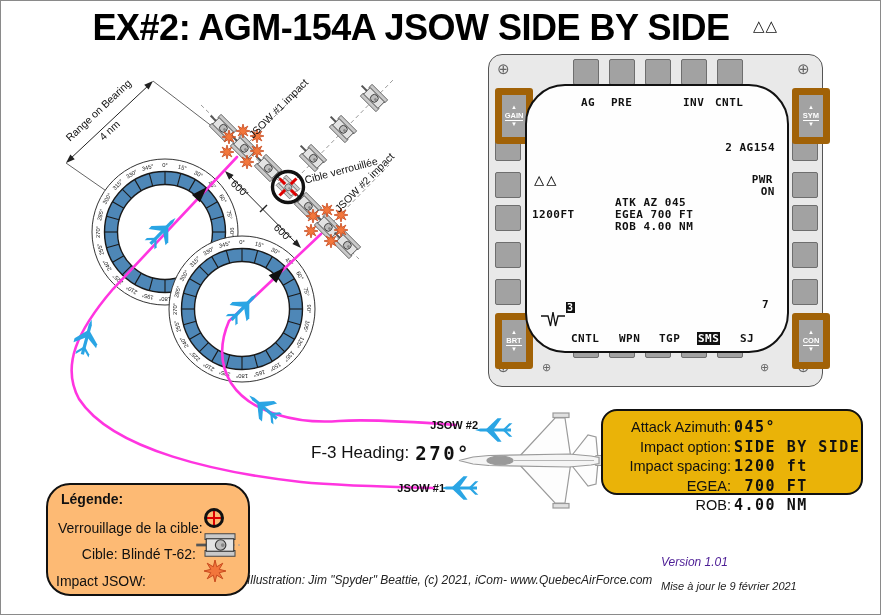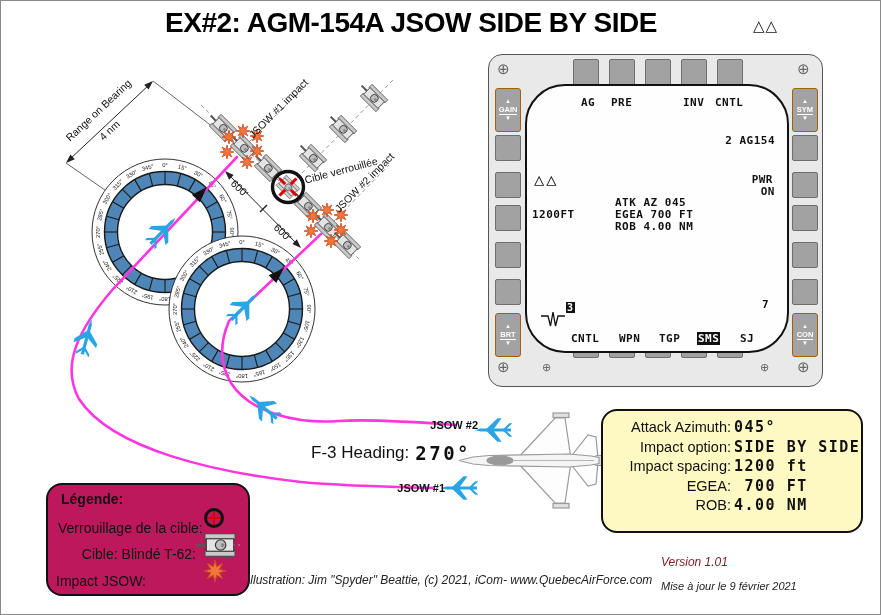--- a/index.html
+++ b/index.html
@@ -1,44 +1,44 @@
 <!DOCTYPE html>
 <html><head>
 <meta charset="utf-8">
 <style>
   html,body{margin:0;padding:0;background:#fff;font-family:"Liberation Sans",sans-serif;}
   .canvas{position:relative;width:879px;height:613px;border:1px solid #8a8a8a;background:#fff;overflow:hidden;}
-  .title{position:absolute;left:60px;top:6px;width:700px;text-align:center;font-size:28px;font-weight:bold;letter-spacing:-0.5px;color:#000;}
+  .title{position:absolute;left:60px;top:6px;width:700px;text-align:center;font-size:36px;font-weight:bold;letter-spacing:-0.5px;color:#000;}
   .title-marks{position:absolute;left:752px;top:16px;font-size:15px;color:#111;letter-spacing:1px;}
   svg text{font-family:"Liberation Sans",sans-serif;}
   
   .mfd{position:absolute;left:487px;top:53px;width:333px;height:331px;background:#e9e9e9;border:1.5px solid #555;border-radius:14px;}
   .screw{position:absolute;font-size:15px;color:#666;line-height:1;}
   .screw.small{font-size:11px;}
   .osb{position:absolute;width:24px;height:24px;background:#a2a2a2;border:1px solid #6e6e6e;border-radius:2px;}
-  .rocker{position:absolute;width:24px;height:42px;background:#a2a2a2;border:1px solid #a16207;border-radius:3px;display:flex;flex-direction:column;align-items:center;justify-content:center;color:#fff;}
+  .rocker{position:absolute;width:24px;height:42px;background:#a2a2a2;border:7px solid #a16207;border-radius:3px;display:flex;flex-direction:column;align-items:center;justify-content:center;color:#fff;}
   .rocker .arr{font-size:6px;line-height:1.1;}
   .rocker .lbl{font-size:7.5px;font-weight:bold;line-height:1.2;border-bottom:1px solid #fff;}
   .mfd-screen{position:absolute;left:36px;top:29px;width:260px;height:265px;background:#fefefe;border:2px solid #111;border-radius:40px;}
   .scr{position:absolute;font-family:"DejaVu Sans Mono",monospace;font-size:11px;font-weight:bold;letter-spacing:0.5px;color:#111;white-space:pre;}
   .scr.inv{background:#111;color:#fff;padding:0 1px;}
   .scr.marks{font-size:17px;font-weight:normal;letter-spacing:2px;}
   .scr.right{text-align:right;}
   
-  .infobox{position:absolute;left:600px;top:408px;width:262px;height:124px;background:#fef9c3;border:2px solid #111;border-radius:16px;padding:7px 8px 0 6px;box-sizing:border-box;}
+  .infobox{position:absolute;left:600px;top:408px;width:262px;height:86px;background:#eab308;border:2px solid #111;border-radius:16px;padding:7px 8px 0 6px;box-sizing:border-box;}
   .inforow{display:flex;align-items:baseline;line-height:19.5px;}
   .inforow .lab{width:122px;text-align:right;font-size:14.5px;color:#111;flex:none;}
   .inforow .val{font-family:"DejaVu Sans Mono",monospace;font-size:15px;font-weight:bold;letter-spacing:1.5px;color:#111;white-space:pre;margin-left:3px;}
-  .legend{position:absolute;left:45px;top:482px;width:204px;height:113px;background:#be185d;border:2.5px solid #111;border-radius:16px;box-sizing:border-box;}
+  .legend{position:absolute;left:45px;top:482px;width:204px;height:113px;background:#fdba74;border:2.5px solid #111;border-radius:24px;box-sizing:border-box;}
   .legend .ltitle{position:absolute;left:13px;top:6px;font-size:14px;font-weight:bold;color:#111;}
   .legend .lrow{position:absolute;font-size:14px;color:#111;margin-top:8px;}
   .licon{position:absolute;}
   
   .credit{position:absolute;left:246px;top:572px;font-size:12px;font-style:italic;color:#222;}
-  .version{position:absolute;left:660px;top:554px;font-size:12px;font-style:italic;color:#7f1d1d;}
+  .version{position:absolute;left:660px;top:554px;font-size:12px;font-style:italic;color:#4c1d95;}
   .updated{position:absolute;left:660px;top:579px;font-size:11px;font-style:italic;color:#222;}
   .heading{position:absolute;left:310px;top:441px;font-size:17px;color:#111;display:flex;align-items:center;}
   .heading .lcd{font-family:"DejaVu Sans Mono",monospace;font-size:19px;font-weight:bold;letter-spacing:2.5px;margin-left:6px;}
 </style>
 </head>
 <body>
 
 <div class="canvas">
 
   <div class="title">EX#2: AGM-154A JSOW SIDE BY SIDE</div>
@@ -320,21 +320,21 @@
       <span class="lbl">CON</span>
       <span class="arr">▼</span>
     </div>
 
     <div class="mfd-screen">
       <span class="scr" style="left:54px;top:10px">AG</span>
       <span class="scr" style="left:84px;top:10px">PRE</span>
       <span class="scr" style="left:156px;top:10px">INV</span>
       <span class="scr" style="left:188px;top:10px">CNTL</span>
 
-      <span class="scr right" style="right:12px;top:48px">2 AG154</span>
+      <span class="scr right" style="right:12px;top:55px">2 AG154</span>
       <span class="scr marks" style="left:7px;top:83px">△△</span>
       <span class="scr right" style="right:14px;top:87px">PWR</span>
       <span class="scr right" style="right:12px;top:99px">ON</span>
       <span class="scr" style="left:5px;top:122px">1200FT</span>
 
       <span class="scr" style="left:88px;top:110px">ATK AZ 045</span>
       <span class="scr" style="left:88px;top:122px">EGEA 700 FT</span>
       <span class="scr" style="left:88px;top:134px">ROB 4.00 NM</span>
 
       <span class="scr inv" style="left:39px;top:216px;font-size:10px">3</span>

